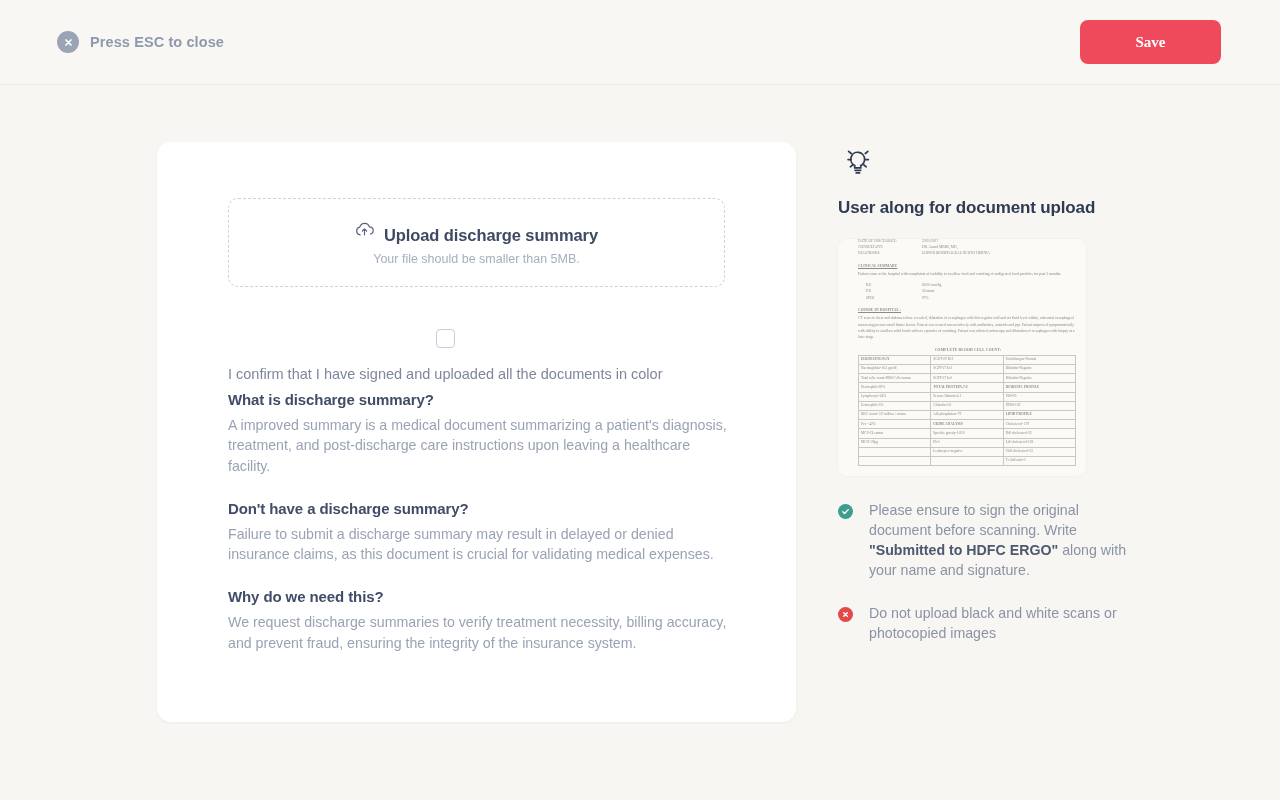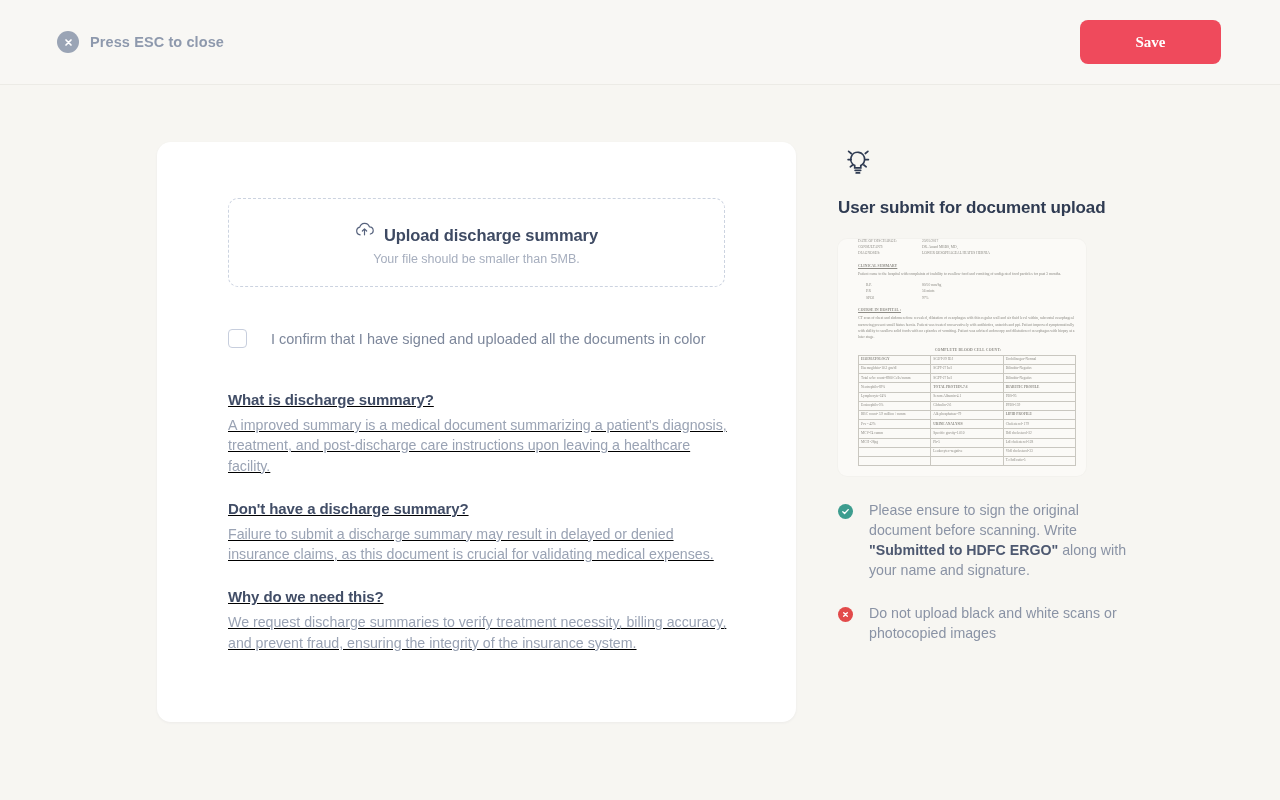--- a/index.html
+++ b/index.html
@@ -74,31 +74,32 @@
   .dz-title {
     font-size: 16.5px; font-weight: 700; color: #3e4a63;
     letter-spacing: -.1px;
     margin-top: 6px;
   }
   .dz-sub { font-size: 12.5px; color: #a6aebe; }
 
   
   .confirm-row {
     position: absolute; left: 71px; top: 187px;
-    display: flex; align-items: center; gap: 24px;
+    display: flex; align-items: center; gap: 18px;
     cursor: pointer;
+    flex-direction: column;
   }
   .cbox {
     width: 19px; height: 19px; border-radius: 4px;
     border: 1.4px solid #c7cedd; background: #fff; flex: none;
   }
   .confirm-label { font-size: 14.5px; color: #7d879b; }
 
   
-  .faq { position: absolute; left: 71px; top: 249px; width: 500px; text-decoration: underline; }
+  .faq { position: absolute; left: 71px; top: 249px; width: 500px; }
   .faq-block { margin-bottom: 24px; }
   .faq-block:last-child { margin-bottom: 0; }
   .faq-q {
     font-size: 15px; font-weight: 700; color: #414d66;
     margin-bottom: 7px; letter-spacing: -.1px;
   }
   .faq-a {
     font-size: 14.2px; color: #9aa3b4; line-height: 1.43;
   }
 
@@ -226,21 +227,21 @@
       <svg width="40" height="36" viewBox="0 0 40 36">
         <g fill="none" stroke="#2f3b52" stroke-width="1.7" stroke-linecap="round">
           <path d="M26.6 17.2a6.9 6.9 0 1 0-9.9 6.2v2.4h6.1v-2.4a6.9 6.9 0 0 0 3.8-6.2z"></path>
           <path d="M17.1 28.3h5.6 M18.2 30.9h3.4"></path>
           <path d="M10.6 9.3l2.6 2.2 M10.1 17.6h3 M12.3 24.8l2.3-1.8
                    M29.9 9.3l-2.6 2.2 M30.4 17.6h-3 M28.2 24.8l-2.3-1.8"></path>
         </g>
       </svg>
     </div>
 
-    <div class="guide-title">User submit for document upload</div>
+    <div class="guide-title">User along for document upload</div>
 
     <div class="doc-preview">
       <div class="doc-inner">
 
         <div class="dl-row">
           <span class="dl-k">DATE OF DISCHARGE:</span>
           <span class="dl-v">23/05/2017</span>
         </div>
         <div class="dl-row">
           <span class="dl-k">CONSULTANT:</span>

